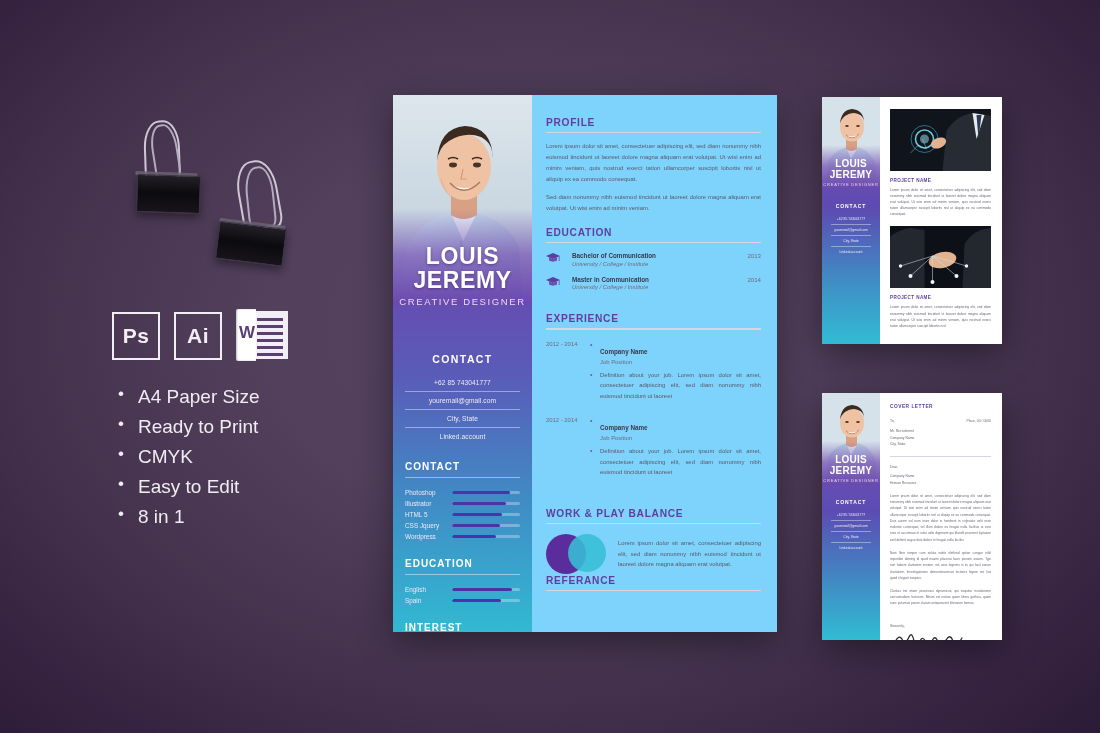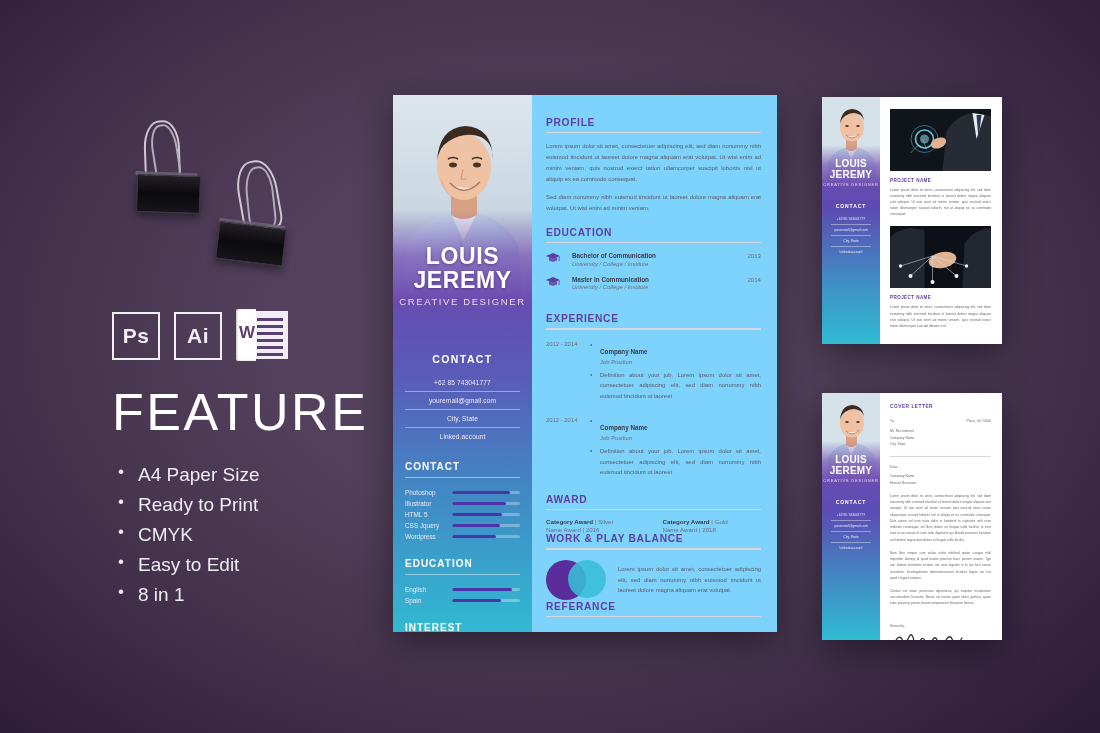--- a/index.html
+++ b/index.html
@@ -243,21 +243,20 @@
             <i style="top:21px"></i>
           <i style="top:28px"></i>
             <i style="top:35px"></i>
             <i style="top:42px"></i>
         </div>
         <div class="fold"></div>
         <div class="wletter">W</div>
       </div>
     </div>
 
-    <div id="feature-title">FEATURE</div>
 
     <ul id="feature-list">
       <li>A4 Paper Size</li>
       <li>Ready to Print</li>
       <li>CMYK</li>
       <li>Easy to Edit</li>
       <li>8 in 1</li>
     </ul>
   </div>
 
@@ -453,40 +452,22 @@
               </span>
             </div>
             <div class="exp-item">
               <span class="exp-dot">•</span>
               <span class="exp-desc">Definition about your job. Lorem ipsum dolor sit amet, consectetuer adipiscing elit, sed diam nonummy nibh euismod tincidunt ut laoreet</span>
             </div>
           </div>
         </div>
       </div>
 
-      <div style="margin-top:11px">
-        <div class="sec-h">AWARD</div>
-        <div class="sec-rule"></div>
-        <div class="two-col">
-          <div>
-            <div class="aw-t">
-              <b>Category Award</b><span> | Silver</span>
-            </div>
-            <div class="aw-n">Name Award | 2016</div>
-          </div>
-          <div>
-            <div class="aw-t">
-              <b>Category Award</b><span> | Gold</span>
-            </div>
-            <div class="aw-n">Name Award | 2018</div>
-          </div>
-        </div>
-      </div>
-
-      <div style="margin-top:0">
+
+      <div style="margin-top:25px">
         <div class="sec-h">WORK &amp; PLAY BALANCE</div>
         <div class="sec-rule"></div>
         <div class="balance">
           <div class="venn">
             <div class="c1"></div>
             <div class="c2"></div>
           </div>
           <div class="bt">Lorem ipsum dolor sit amet, consectetuer adipiscing elit, sed diam nonummy nibh euismod tincidunt ut laoreet dolore magna aliquam erat volutpat.</div>
         </div>
       </div>

